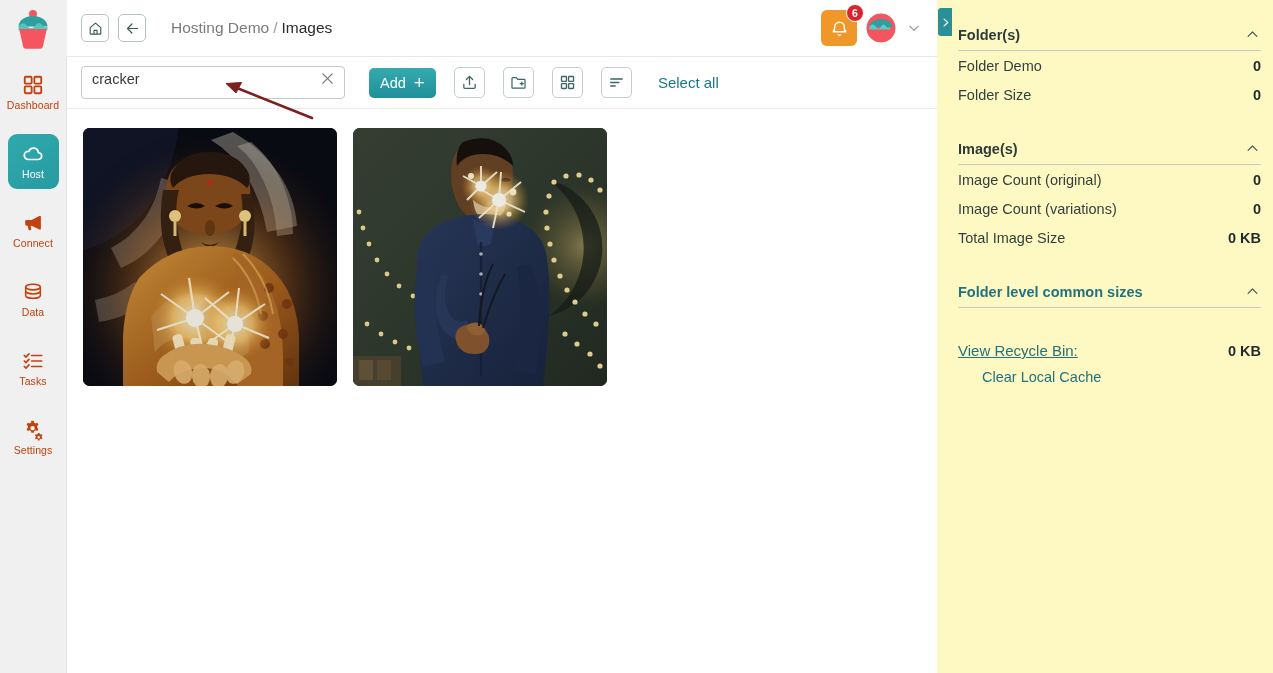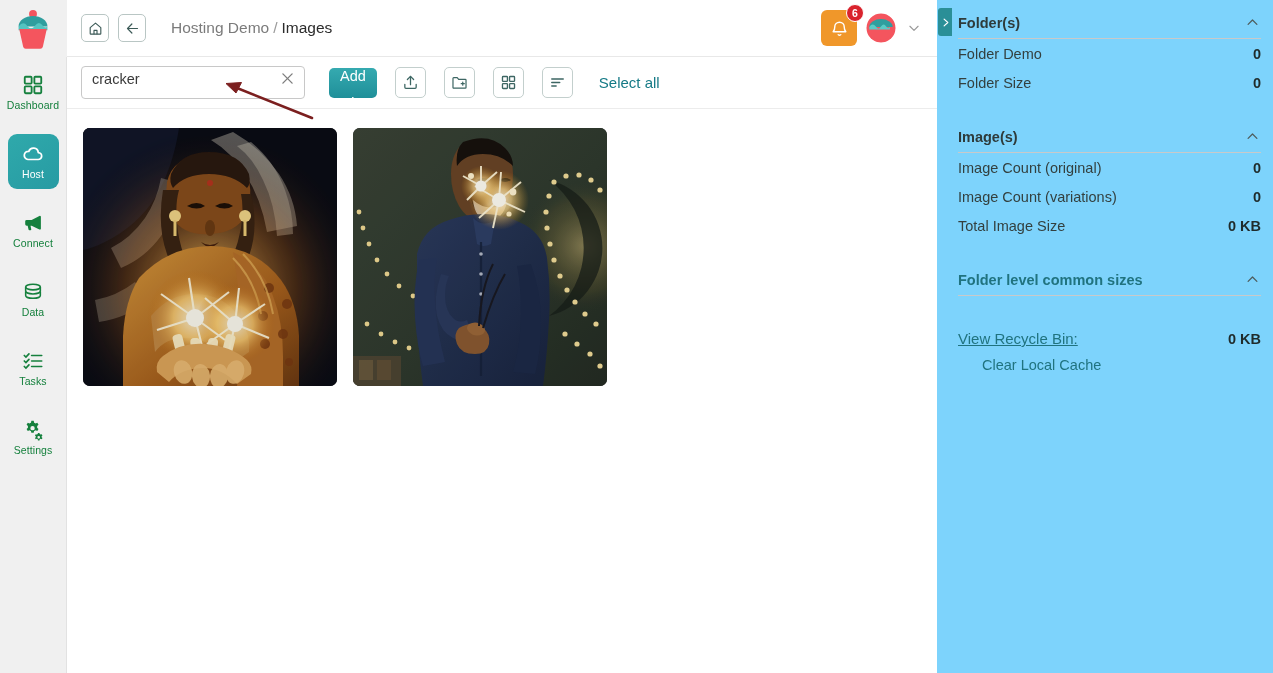--- a/index.html
+++ b/index.html
@@ -24,21 +24,21 @@
     display: flex; align-items: center; justify-content: center;
     background: #f0f0f0;
   }
   .nav-list { width: 67px; padding-top: 8px; }
   .nav-item {
     width: 51px; height: 55px; margin: 0 auto 14px auto;
     border-radius: 9px;
     display: flex; flex-direction: column;
     align-items: center; justify-content: center;
     gap: 4px; cursor: pointer;
-    color: #15803d;
+    color: #c2410c;
   }
   .nav-item.active {
     background: linear-gradient(145deg,#2fa9ab 0%, #279ba3 100%);
     color: #ffffff;
   }
   .nav-label { font-size: 10.5px; line-height: 11px; letter-spacing: .1px; }
   .nav-icon { width: 22px; height: 22px; display: block; }
   .nav-icon svg { width: 22px; height: 22px; display: block; }
 
   
@@ -87,40 +87,40 @@
   
   .toolbar {
     height: 52px; flex: 0 0 52px;
     background: #ffffff;
     border-bottom: 1px solid #ececec;
     display: flex; align-items: center;
     padding: 0 14px;
   }
   .search-wrap {
     position: relative;
-    width: 224px; height: 33px;
+    width: 264px; height: 33px;
     border: 1px solid #c8c8c8; border-radius: 4px;
     background: #fff; display: flex; align-items: center;
     padding: 0 8px 8px 10px;
   }
   .search-input {
     border: none; outline: none; flex: 1 1 auto;
     font-size: 14.5px; color: #3a3a3a; font-family: inherit;
     background: transparent; min-width: 0;
   }
   .clear-x { width: 18px; height: 18px; color: #7d7d7d; cursor: pointer; flex: 0 0 18px; display:flex; align-items:center; justify-content:center;}
   .clear-x svg { width: 17px; height: 17px; display:block; }
 
   .add-btn {
     margin-left: 24px;
     height: 30px; padding: 0 11px;
     border: none; border-radius: 5px;
     background: linear-gradient(180deg,#35aab0 0%, #1f8f99 100%);
     color: #ffffff; font-size: 14.5px; font-family: inherit;
-    display: flex; align-items: center; gap: 8px; cursor: pointer; flex-direction: column;
+    display: flex; align-items: center; gap: 8px; cursor: pointer;
   }
   .add-btn .plus { font-size: 19px; line-height: 1; font-weight: 300; }
 
   .tool-icon {
     margin-left: 18px;
     width: 31px; height: 31px;
     border: 1px solid #c3cfcd; border-radius: 5px;
     background: #fff; display: flex; align-items: center; justify-content: center;
     cursor: pointer; color: #3d6663;
   }
@@ -143,23 +143,23 @@
     flex: 0 0 auto;
   }
   .thumb svg { width: 100%; height: 100%; display: block; }
 
   
   .annot { position: absolute; left: 0; top: 0; width: 1273px; height: 673px; pointer-events: none; }
 
   
   .rpanel {
     width: 336px; flex: 0 0 336px; height: 673px;
-    background: #7dd3fc;
+    background: #fef9c3;
     position: relative;
-    padding: 0 12px 0 21px;
+    padding: 12px 12px 0 21px;
   }
   .panel-handle {
     position: absolute; left: 1px; top: 8px;
     width: 14px; height: 28px;
     background: #2a8f97; border-radius: 3px 0 0 3px;
     display: flex; align-items: center; justify-content: center;
     cursor: pointer;
   }
   .panel-handle svg { width: 11px; height: 11px; display: block; color: #ffffff; }
 

